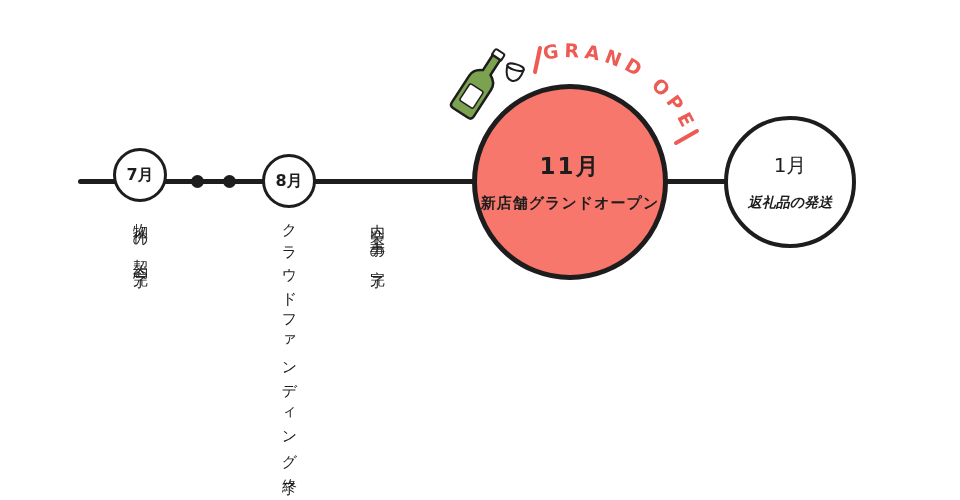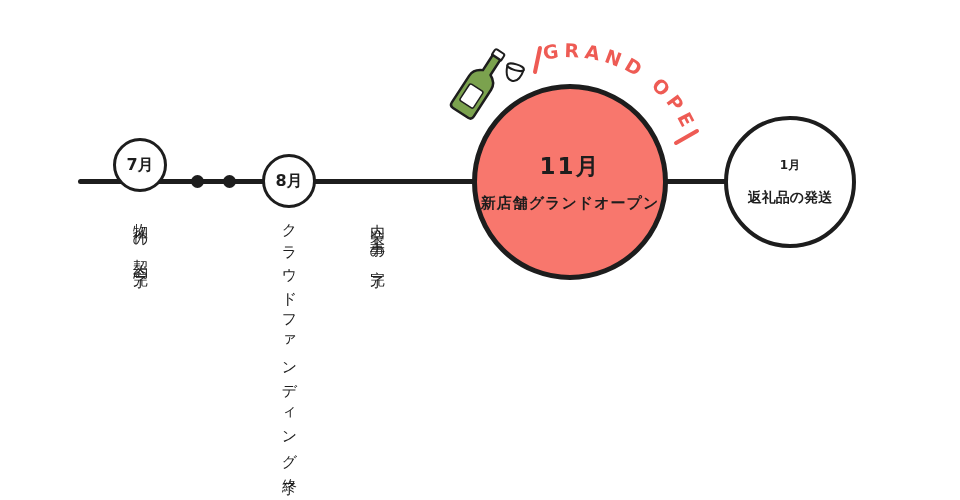--- a/index.html
+++ b/index.html
@@ -12,29 +12,29 @@
 
   
   .tl-line { position: absolute; left: 78px; top: 179px; width: 714px; height: 5px; background: #1d1d1d; border-radius: 3px; }
   .dot { position: absolute; top: 175px; width: 13px; height: 13px; border-radius: 50%; background: #1d1d1d; }
   .dot-1 { left: 191px; } .dot-2 { left: 223px; }
 
   
   .node { position: absolute; border-radius: 50%; background: #fff; border: 3.5px solid #1d1d1d;
           display: flex; flex-direction: column; align-items: center; justify-content: center; text-align: center; }
   .node-sm { width: 54px; height: 54px; font-size: 16px; font-weight: 600; }
-  .node-july   { left: 113px; top: 138px; }
+  .node-july   { left: 113px; top: 148px; }
   .node-august { left: 262px; top: 154px; }
   .node-october{ left: 348px; top: 152px; width: 58px; height: 58px; }
   .node-lg { left: 472px; top: 84px; width: 196px; height: 196px; border-width: 5px; background: #f8776d; }
   .node-md { left: 724px; top: 116px; width: 132px; height: 132px; border-width: 4px; }
   .month-lg { font-size: 23px; font-weight: 600; letter-spacing: 2px; margin-bottom: 12px; }
   .label-lg { font-size: 15px; font-weight: 700; letter-spacing: 1px; text-align: center; }
-  .month-md { font-size: 12px; font-weight: 700; margin-bottom: 15px; }
-  .label-md { font-size: 14px; font-weight: 600; }
+  .month-md { font-size: 20px; font-weight: 400; margin-bottom: 15px; }
+  .label-md { font-size: 14px; font-weight: 600; font-style: italic; }
 
   
   .vlabel { position: absolute; top: 212px; writing-mode: vertical-rl; text-orientation: mixed;
             font-size: 15px; font-weight: 500; letter-spacing: 6px; white-space: nowrap;
             transform: translateX(-50%); color: #1d1d1d; }
   .vlabel-july { left: 140px; }
   .vlabel-august { left: 289px; }
   .vlabel-october { left: 377px; }
 
   

